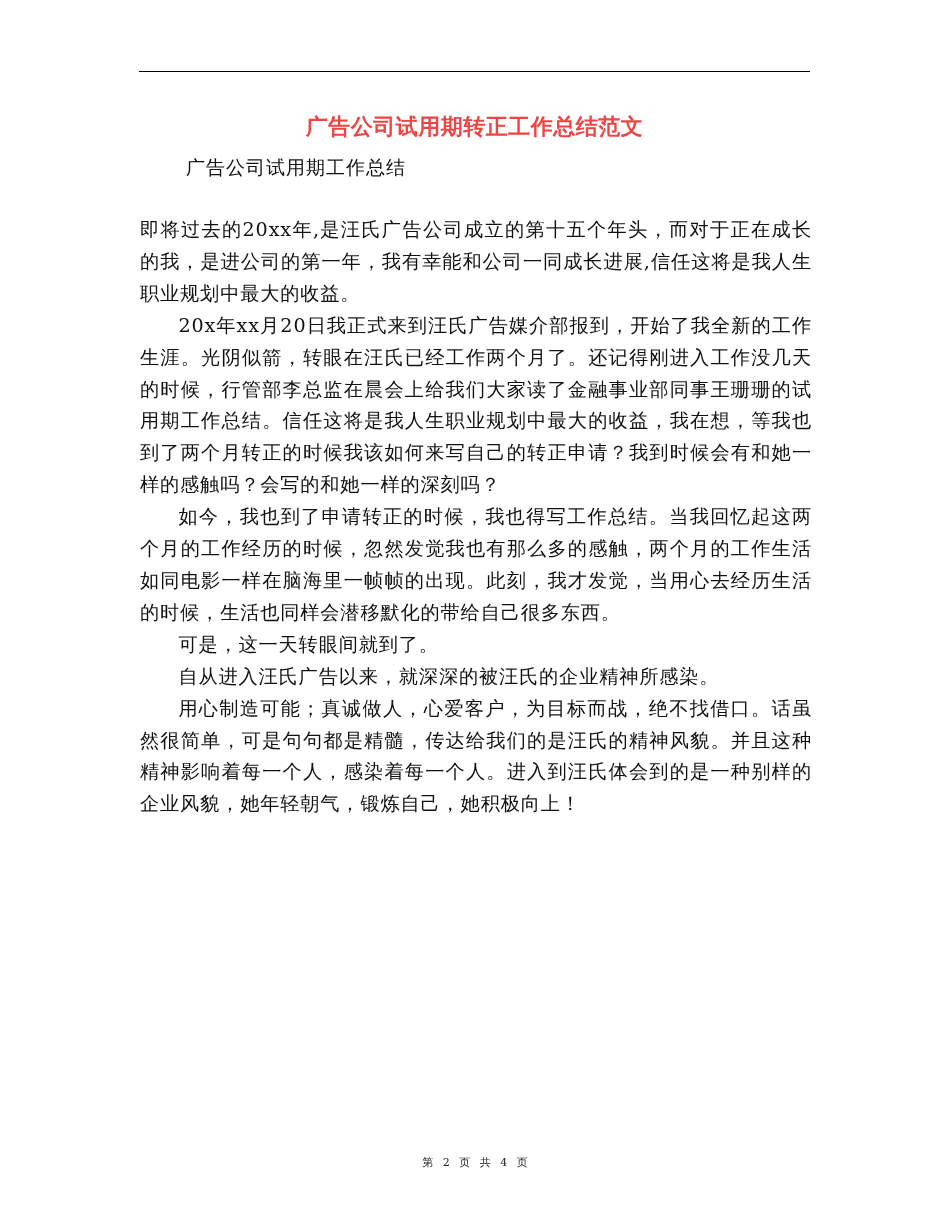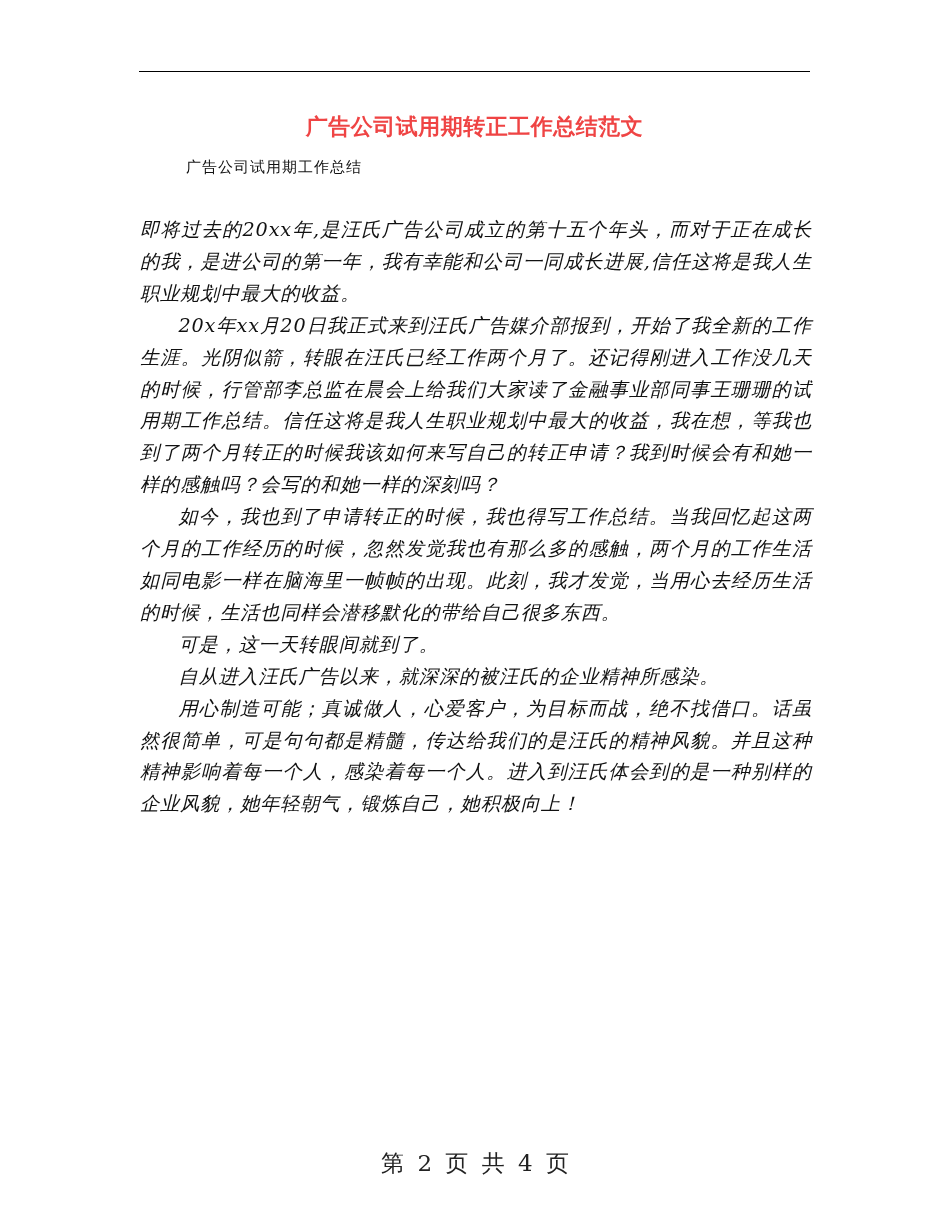--- a/index.html
+++ b/index.html
@@ -38,49 +38,48 @@
       line-height: 30px;
       color: #ef4444;
       font-weight: bold;
       letter-spacing: 0.5px;
       font-family: "DejaVu Sans", "Liberation Sans", sans-serif;
     }
     .doc-subtitle {
       position: absolute;
       left: 186px;
       top: 153px;
-      font-size: 15px;
+      font-size: 19px;
       line-height: 28px;
       letter-spacing: 1px;
     }
     .body-text {
       position: absolute;
       left: 140px;
       top: 214px;
       width: 672px;
       font-size: 19.2px;
       line-height: 31.9px;
       letter-spacing: 0.85px;
       text-align: justify;
     }
     .body-text p {
       margin: 0;
       padding: 0;
-      font-style: italic;
     }
     .body-text p.indent {
       text-indent: 2em;
     }
     .footer {
       position: absolute;
       left: 0;
       width: 950px;
       top: 1151px;
       text-align: center;
-      font-size: 23px;
+      font-size: 11px;
       line-height: 24px;
       color: #222222;
       word-spacing: 6px;
     }
   </style>
 </head>
 <body>
 
 <div class="page">
   <div class="top-rule"></div>

